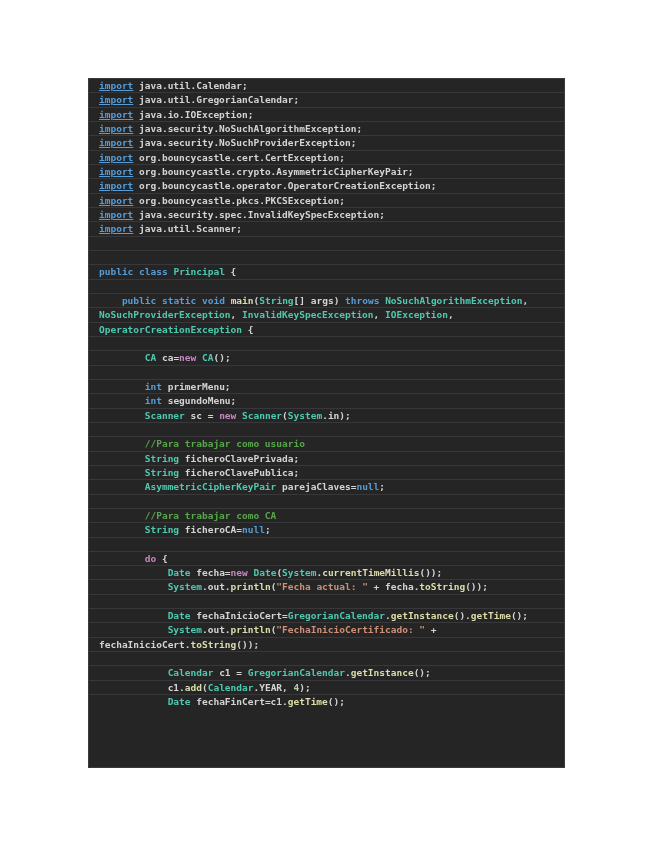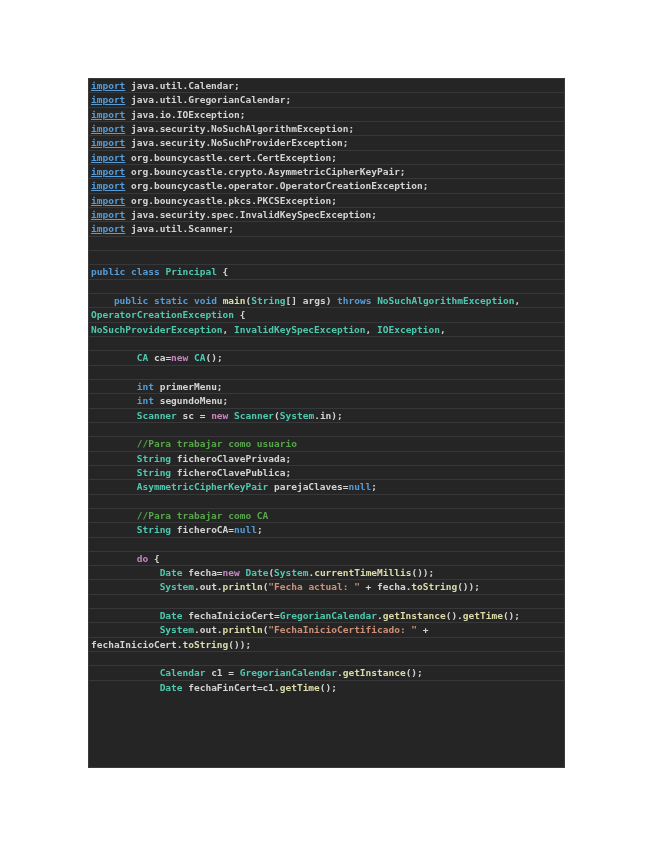--- a/index.html
+++ b/index.html
@@ -19,21 +19,21 @@
     background:var(--bg); box-sizing:border-box;
     border:1px solid var(--border);
     display:flex; flex-direction:column;
   }
   .code-line{
     flex:0 0 14.33px; height:14.33px; box-sizing:border-box;
     border-bottom:1px solid var(--rowline);
     white-space:pre; overflow:hidden;
     font-family:"DejaVu Sans Mono","Liberation Mono",monospace;
     font-size:9.5px; font-weight:700; line-height:13.6px;
-    color:var(--pln); padding-left:2px;
+    color:var(--pln); padding-left:10px;
   }
   .code-line:last-child{border-bottom:none;}
   .tok-pln{color:var(--pln);}
   .tok-kw{color:var(--kw);margin-top:8px;}
   .tok-imp{color:var(--kw); text-decoration:underline; text-underline-offset:1px;}
   .tok-ctl{color:var(--ctl);}
   .tok-type{color:var(--type);}
   .tok-meth{color:var(--meth);}
   .tok-str{color:var(--str);}
   .tok-com{color:var(--com);}
@@ -53,22 +53,22 @@
       <div class="code-line"><span class="tok-imp">import</span><span class="tok-pln"> org.bouncycastle.crypto.AsymmetricCipherKeyPair;</span></div>
       <div class="code-line"><span class="tok-imp">import</span><span class="tok-pln"> org.bouncycastle.operator.OperatorCreationException;</span></div>
       <div class="code-line"><span class="tok-imp">import</span><span class="tok-pln"> org.bouncycastle.pkcs.PKCSException;</span></div>
       <div class="code-line"><span class="tok-imp">import</span><span class="tok-pln"> java.security.spec.InvalidKeySpecException;</span></div>
       <div class="code-line"><span class="tok-imp">import</span><span class="tok-pln"> java.util.Scanner;</span></div>
       <div class="code-line"></div>
       <div class="code-line"></div>
       <div class="code-line"><span class="tok-kw">public</span><span class="tok-pln"> </span><span class="tok-kw">class</span><span class="tok-pln"> </span><span class="tok-type">Principal</span><span class="tok-pln"> {</span></div>
       <div class="code-line"></div>
       <div class="code-line"><span class="tok-pln">    </span><span class="tok-kw">public</span><span class="tok-pln"> </span><span class="tok-kw">static</span><span class="tok-pln"> </span><span class="tok-kw">void</span><span class="tok-pln"> </span><span class="tok-meth">main</span><span class="tok-pln">(</span><span class="tok-type">String</span><span class="tok-pln">[] args) </span><span class="tok-kw">throws</span><span class="tok-pln"> </span><span class="tok-type">NoSuchAlgorithmException</span><span class="tok-pln">,</span></div>
+      <div class="code-line"><span class="tok-type">NoSuchProviderException</span><span class="tok-pln">, </span><span class="tok-type">InvalidKeySpecException</span><span class="tok-pln">, </span><span class="tok-type">IOException</span><span class="tok-pln">,</span></div>
       <div class="code-line"><span class="tok-type">OperatorCreationException</span><span class="tok-pln"> {</span></div>
-      <div class="code-line"><span class="tok-type">NoSuchProviderException</span><span class="tok-pln">, </span><span class="tok-type">InvalidKeySpecException</span><span class="tok-pln">, </span><span class="tok-type">IOException</span><span class="tok-pln">,</span></div>
       <div class="code-line"></div>
       <div class="code-line"><span class="tok-pln">        </span><span class="tok-type">CA</span><span class="tok-pln"> ca=</span><span class="tok-ctl">new</span><span class="tok-pln"> </span><span class="tok-type">CA</span><span class="tok-pln">();</span></div>
       <div class="code-line"></div>
       <div class="code-line"><span class="tok-pln">        </span><span class="tok-kw">int</span><span class="tok-pln"> primerMenu;</span></div>
       <div class="code-line"><span class="tok-pln">        </span><span class="tok-kw">int</span><span class="tok-pln"> segundoMenu;</span></div>
       <div class="code-line"><span class="tok-pln">        </span><span class="tok-type">Scanner</span><span class="tok-pln"> sc = </span><span class="tok-ctl">new</span><span class="tok-pln"> </span><span class="tok-type">Scanner</span><span class="tok-pln">(</span><span class="tok-type">System</span><span class="tok-pln">.in);</span></div>
       <div class="code-line"></div>
       <div class="code-line"><span class="tok-pln">        </span><span class="tok-com">//Para trabajar como usuario</span></div>
       <div class="code-line"><span class="tok-pln">        </span><span class="tok-type">String</span><span class="tok-pln"> ficheroClavePrivada;</span></div>
       <div class="code-line"><span class="tok-pln">        </span><span class="tok-type">String</span><span class="tok-pln"> ficheroClavePublica;</span></div>
@@ -79,15 +79,16 @@
       <div class="code-line"></div>
       <div class="code-line"><span class="tok-pln">        </span><span class="tok-ctl">do</span><span class="tok-pln"> {</span></div>
       <div class="code-line"><span class="tok-pln">            </span><span class="tok-type">Date</span><span class="tok-pln"> fecha=</span><span class="tok-ctl">new</span><span class="tok-pln"> </span><span class="tok-type">Date</span><span class="tok-pln">(</span><span class="tok-type">System</span><span class="tok-pln">.</span><span class="tok-meth">currentTimeMillis</span><span class="tok-pln">());</span></div>
       <div class="code-line"><span class="tok-pln">            </span><span class="tok-type">System</span><span class="tok-pln">.out.</span><span class="tok-meth">println</span><span class="tok-pln">(</span><span class="tok-str">"Fecha actual: "</span><span class="tok-pln"> + fecha.</span><span class="tok-meth">toString</span><span class="tok-pln">());</span></div>
       <div class="code-line"></div>
       <div class="code-line"><span class="tok-pln">            </span><span class="tok-type">Date</span><span class="tok-pln"> fechaInicioCert=</span><span class="tok-type">GregorianCalendar</span><span class="tok-pln">.</span><span class="tok-meth">getInstance</span><span class="tok-pln">().</span><span class="tok-meth">getTime</span><span class="tok-pln">();</span></div>
       <div class="code-line"><span class="tok-pln">            </span><span class="tok-type">System</span><span class="tok-pln">.out.</span><span class="tok-meth">println</span><span class="tok-pln">(</span><span class="tok-str">"FechaInicioCertificado: "</span><span class="tok-pln"> +</span></div>
       <div class="code-line"><span class="tok-pln">fechaInicioCert.</span><span class="tok-meth">toString</span><span class="tok-pln">());</span></div>
       <div class="code-line"></div>
       <div class="code-line"><span class="tok-pln">            </span><span class="tok-type">Calendar</span><span class="tok-pln"> c1 = </span><span class="tok-type">GregorianCalendar</span><span class="tok-pln">.</span><span class="tok-meth">getInstance</span><span class="tok-pln">();</span></div>
+      <div class="code-line"><span class="tok-pln">            c1.</span><span class="tok-meth">add</span><span class="tok-pln">(</span><span class="tok-type">Calendar</span><span class="tok-pln">.YEAR, </span><span class="tok-num">4</span><span class="tok-pln">);</span></div>
       <div class="code-line"><span class="tok-pln">            </span><span class="tok-type">Date</span><span class="tok-pln"> fechaFinCert=c1.</span><span class="tok-meth">getTime</span><span class="tok-pln">();</span></div>
     </div>
 </div>
 
 </body></html>

